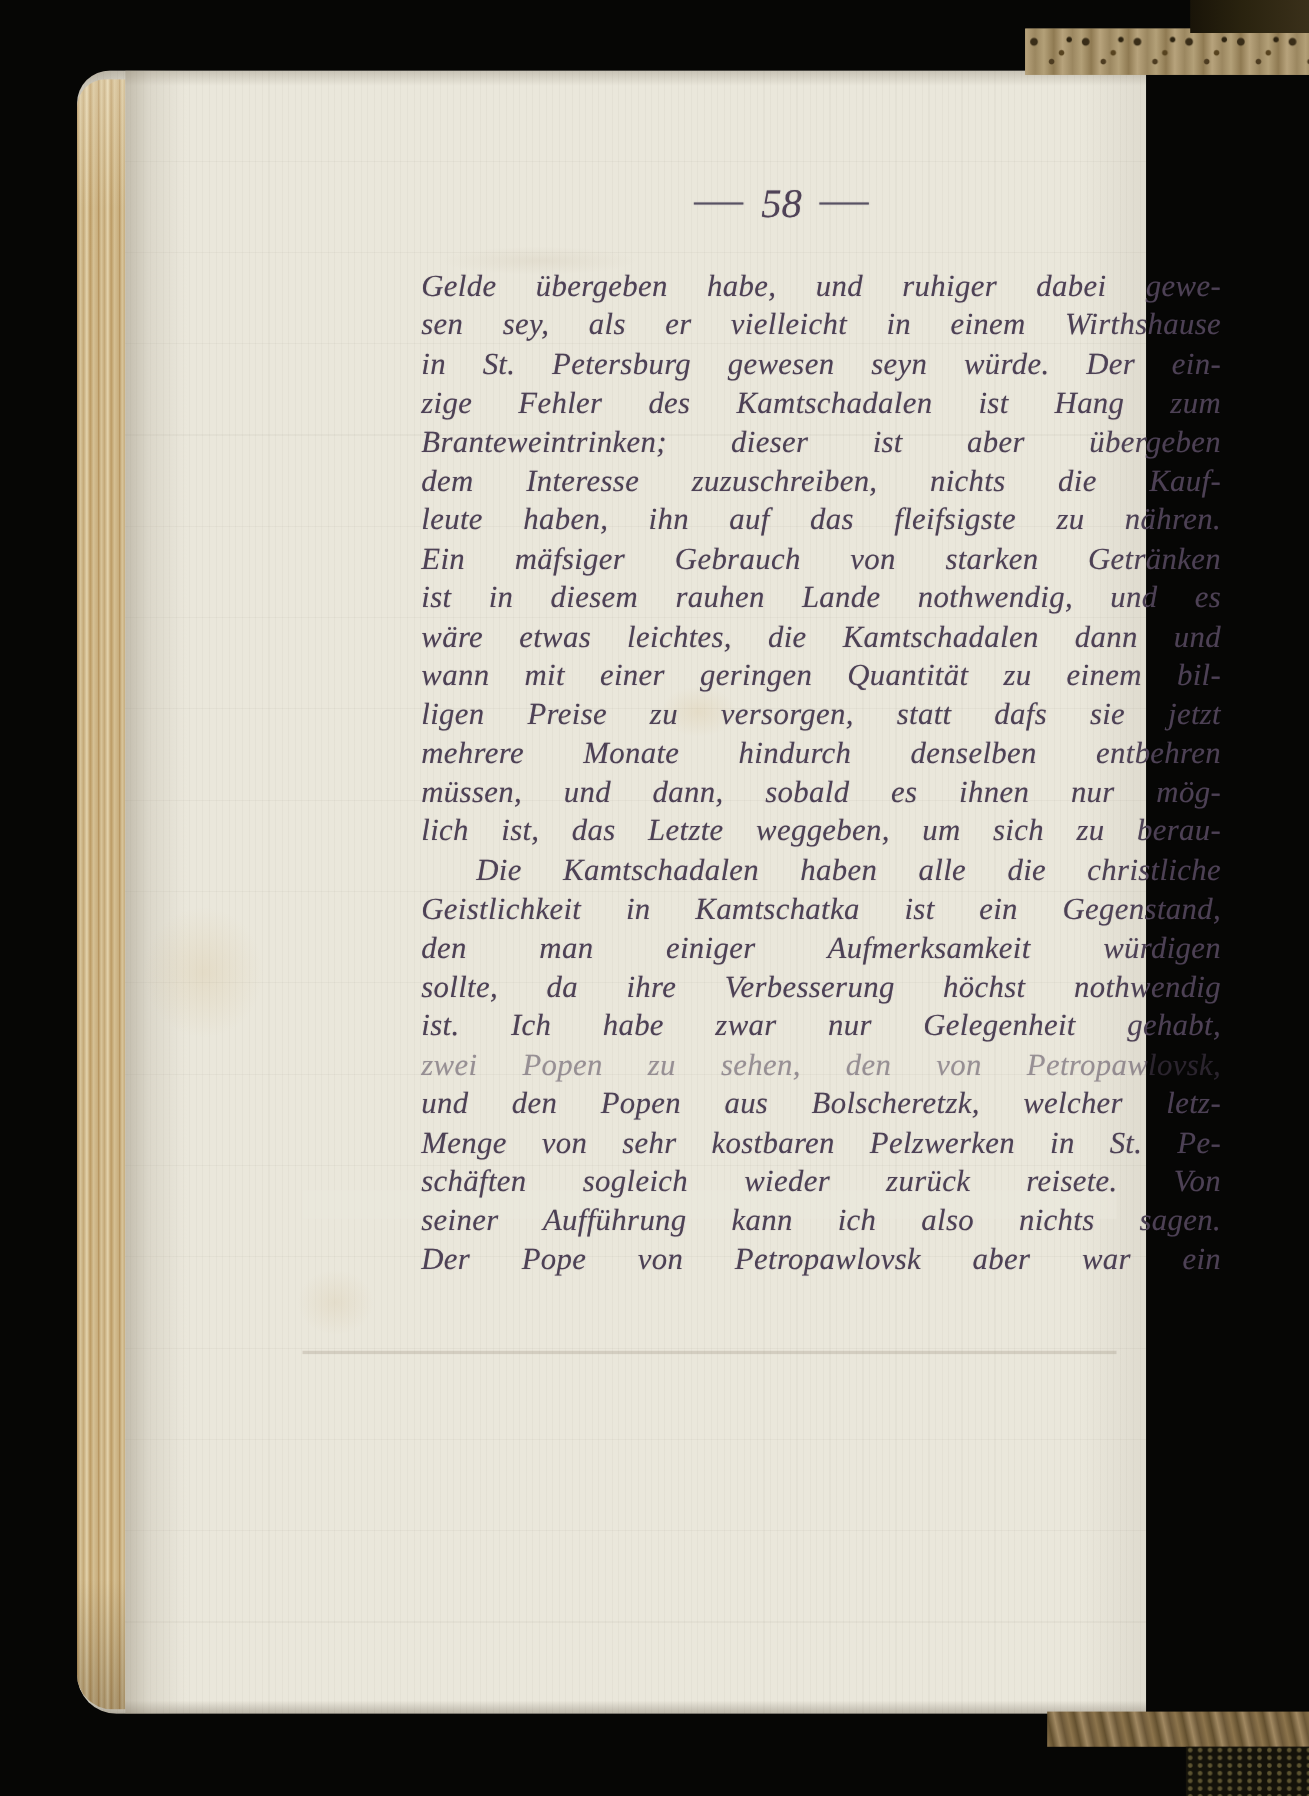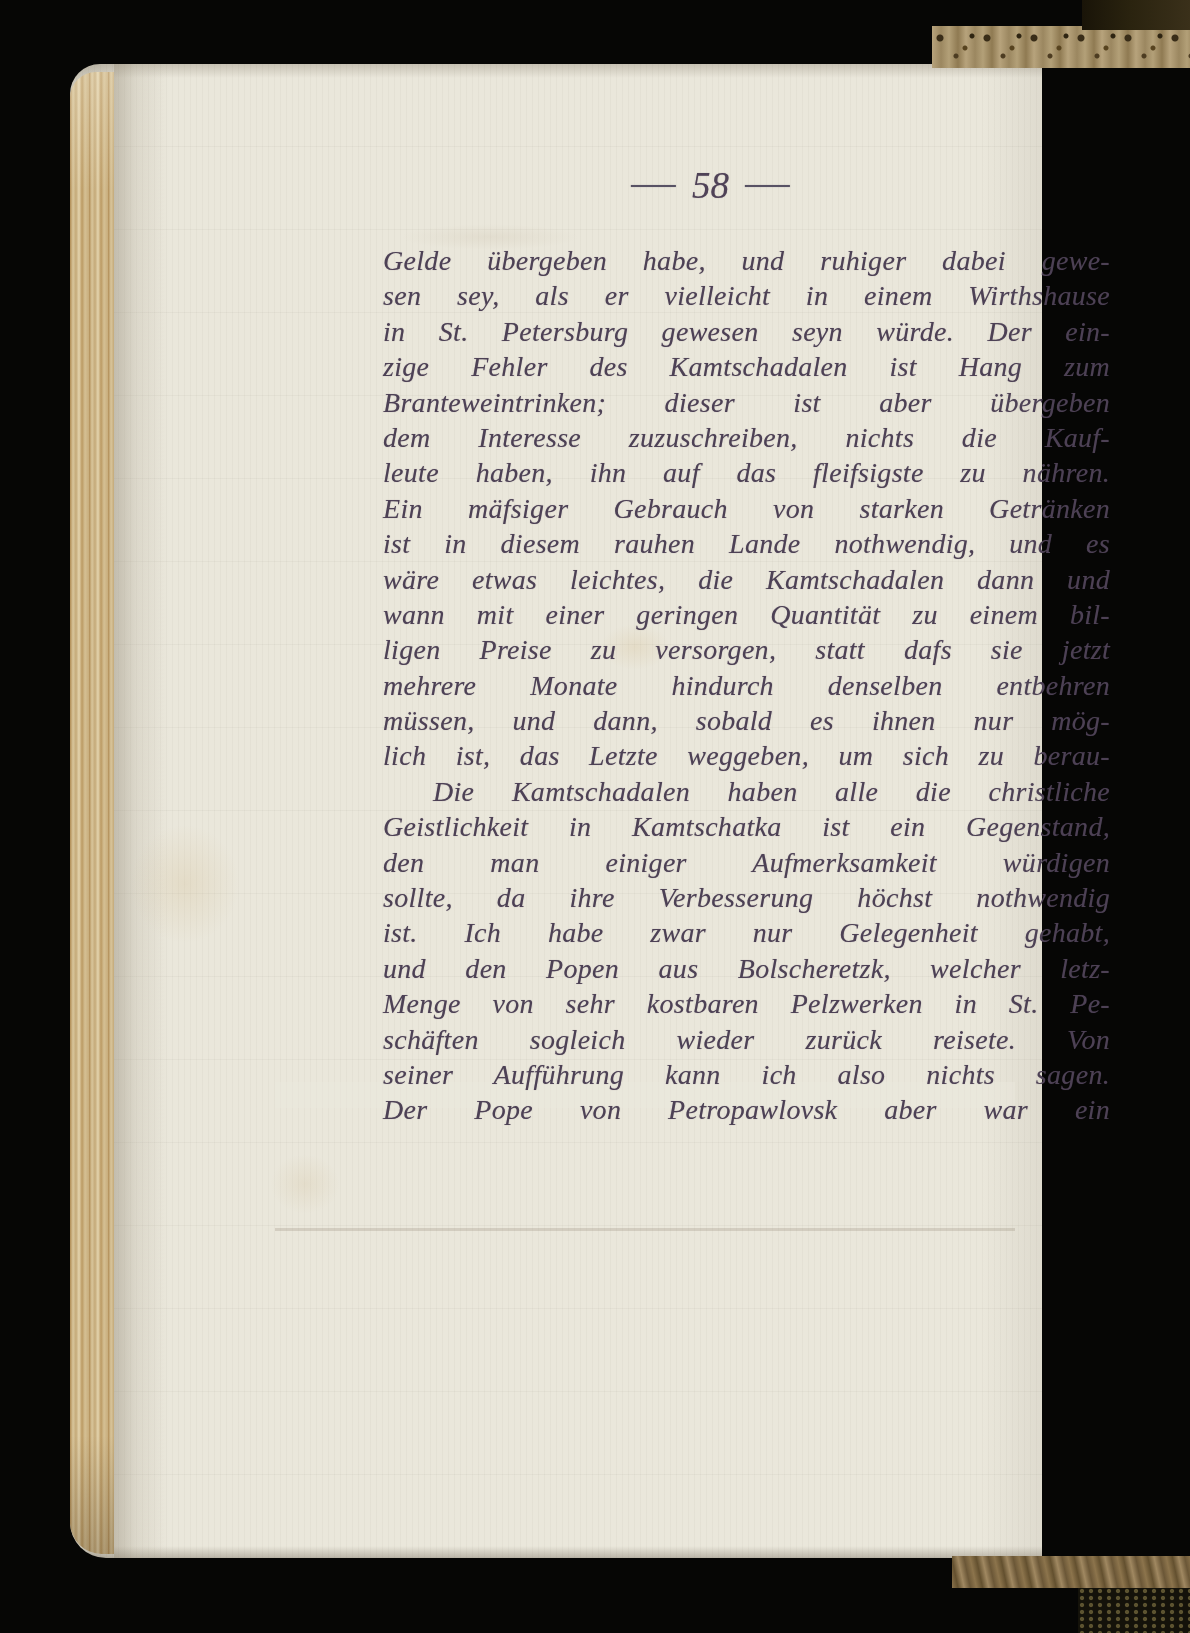--- a/index.html
+++ b/index.html
@@ -139,20 +139,21 @@
         <div class="text-line">wann mit einer geringen Quantität zu einem bil-</div>
         <div class="text-line">ligen Preise zu versorgen, statt dafs sie jetzt</div>
         <div class="text-line">mehrere Monate hindurch denselben entbehren</div>
         <div class="text-line">müssen, und dann, sobald es ihnen nur mög-</div>
         <div class="text-line">lich ist, das Letzte weggeben, um sich zu berau-</div>
         <div class="text-line indent">Die Kamtschadalen haben alle die christliche</div>
         <div class="text-line">Geistlichkeit in Kamtschatka ist ein Gegenstand,</div>
         <div class="text-line">den man einiger Aufmerksamkeit würdigen</div>
         <div class="text-line">sollte, da ihre Verbesserung höchst nothwendig</div>
         <div class="text-line">ist.  Ich habe zwar nur Gelegenheit gehabt,</div>
+        <div class="text-line faded">zwei Popen zu sehen, den von Petropawlovsk,</div>
         <div class="text-line">und den Popen aus Bolscheretzk, welcher letz-</div>
         <div class="text-line">Menge von sehr kostbaren Pelzwerken in St. Pe-</div>
         <div class="text-line">schäften sogleich wieder zurück reisete.  Von</div>
         <div class="text-line">seiner Aufführung kann ich also nichts sagen.</div>
         <div class="text-line">Der Pope von Petropawlovsk aber war ein</div>
       </div>
   </div>
 
   <div class="cork-top"></div>
   <div class="cork-top-corner"></div>

